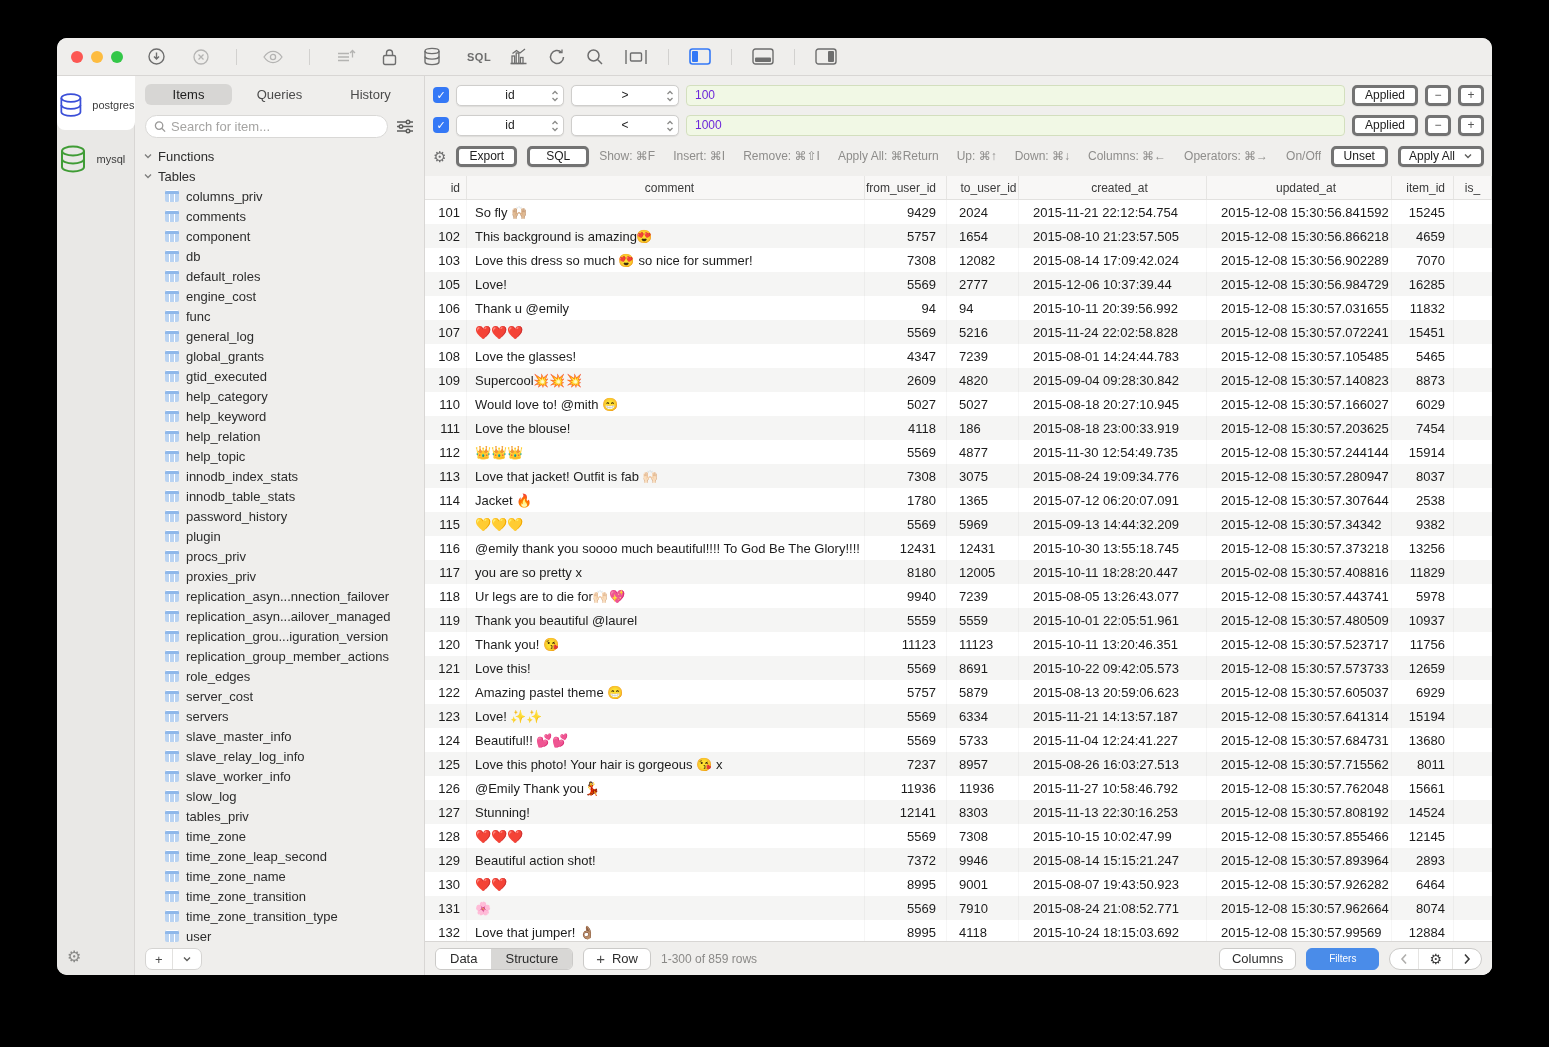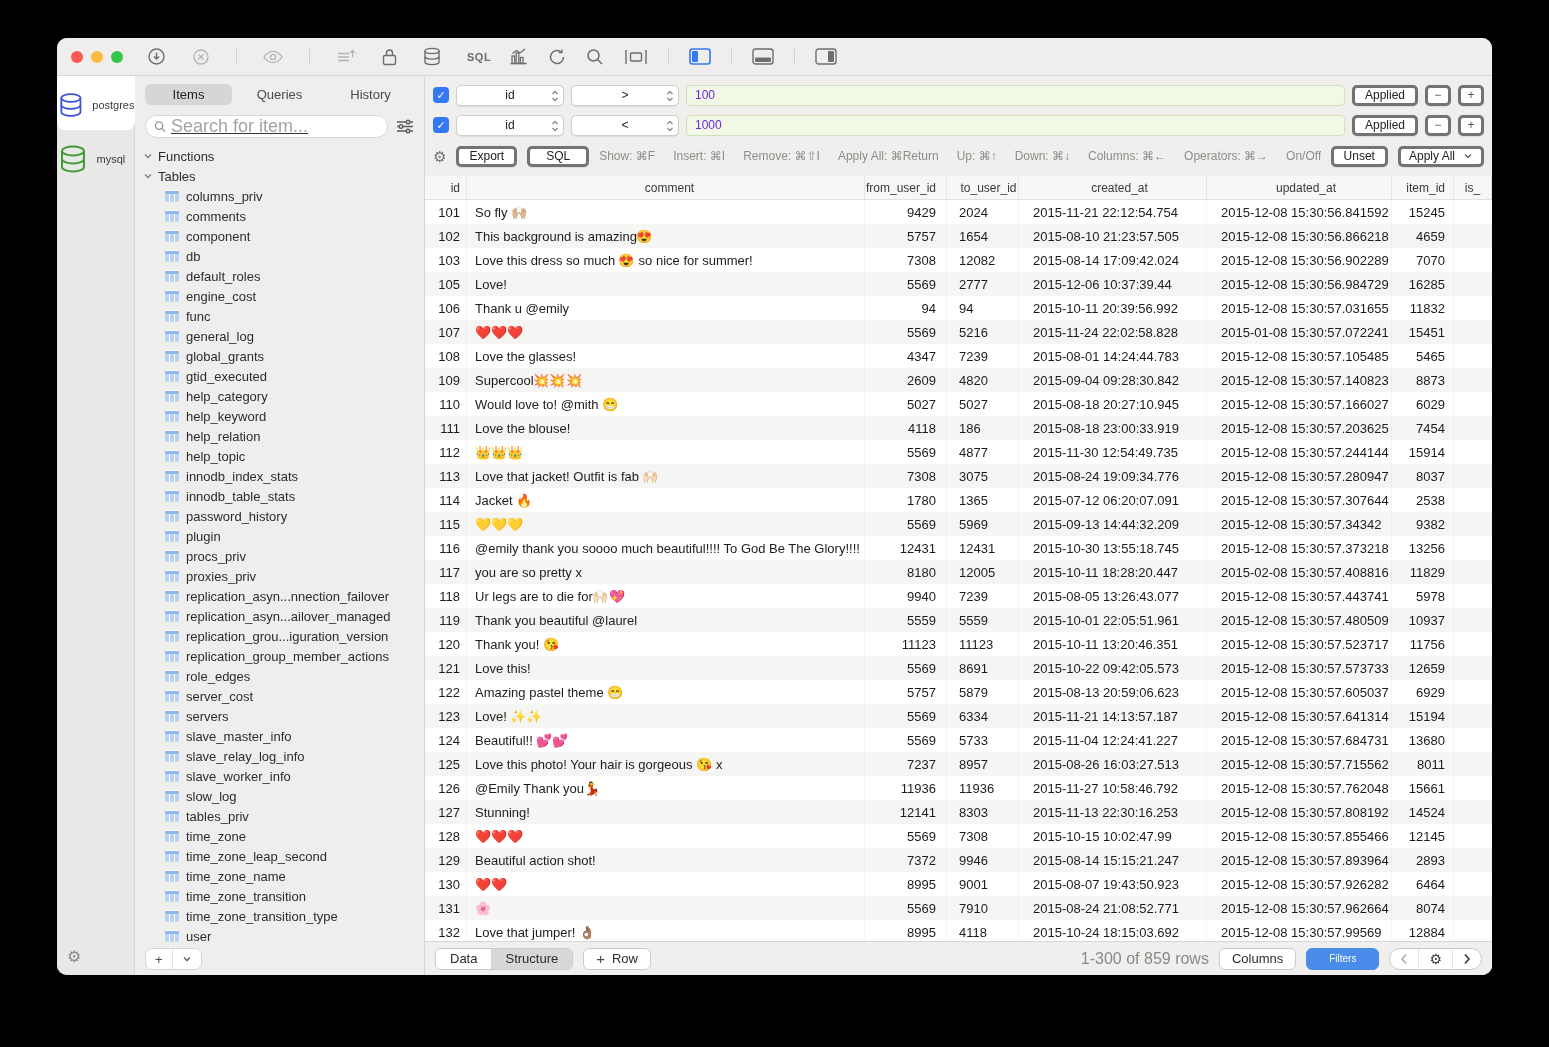--- a/index.html
+++ b/index.html
@@ -32,21 +32,21 @@
   .conn.sel{background:#FFFFFF;border-radius:0 0 8px 8px;}
   .conn-label{font-size:11px;color:#3C3C3C;}
   .rail-gear{position:absolute;bottom:10px;left:10px;color:#8A8A88;font-size:16px;line-height:1;}
   
   .sidebar{width:290px;flex:0 0 290px;background:#EFEEEC;border-right:1px solid var(--chrome-border);display:flex;flex-direction:column;min-height:0;}
   .side-tabs{display:flex;align-items:center;padding:8px 10px 4px;gap:4px;}
   .side-tab{flex:1;text-align:center;font-size:13px;color:#4A4A4A;padding:3px 0;border-radius:6px;cursor:default;}
   .side-tab.active{background:#D7D6D4;color:#1E1E1E;}
   .search-row{display:flex;align-items:center;gap:8px;padding:6px 10px 4px;}
   .search-box{flex:1;height:23px;background:#FFF;border:1px solid #D9D8D6;border-radius:12px;display:flex;align-items:center;padding:0 8px;gap:5px;}
-  .search-box input{border:none;outline:none;font-size:18px;color:#333;background:transparent;width:100%;font-family:"Liberation Sans",sans-serif;text-decoration:underline;}
+  .search-box input{border:none;outline:none;font-size:13px;color:#333;background:transparent;width:100%;font-family:"Liberation Sans",sans-serif;}
   .search-box input::placeholder{color:#A5A4A2;}
   .tree{flex:1;overflow:hidden;padding:4px 0 0 8px;font-size:13px;color:#2C2C2C;}
   .tree-section{display:flex;align-items:center;gap:5px;height:20px;}
   .tree-items{}
   .tree-item{display:flex;align-items:center;gap:7px;height:20px;padding-left:22px;white-space:nowrap;}
   .tbl-ico{width:14px;height:12px;flex:0 0 14px;border-radius:2px;background:
     linear-gradient(#8FB8EA 0 4px,transparent 4px),
     repeating-linear-gradient(to right,#B9D3F2 0 4px,#FFF 4px 5px),
     #B9D3F2;
     box-shadow:0 4px 0 -3px #FFF inset, 0 8px 0 -7px #FFF inset;}
@@ -84,21 +84,21 @@
   .c-updated{width:185px;flex:0 0 185px;padding-left:14px;}
   .c-item{width:62px;flex:0 0 62px;justify-content:flex-end;padding-right:8px;}
   .c-is{flex:1;}
   
   .footer{flex:0 0 34px;background:var(--win-bg);border-top:1px solid var(--chrome-border);display:flex;align-items:center;padding:0 10px;gap:10px;}
   .segmented{display:flex;border:1px solid #CBCAC8;border-radius:6px;overflow:hidden;height:22px;}
   .segmented .seg{padding:0 14px;font-size:13px;display:flex;align-items:center;color:#2C2C2C;}
   .segmented .seg.on{background:#FFF;}
   .segmented .seg.off{background:#D8D7D5;}
   .btn2{background:#FFF;border:1px solid #CBCAC8;border-radius:6px;height:22px;font-size:13px;color:#2C2C2C;display:flex;align-items:center;gap:7px;padding:0 12px;}
-  .count{flex:1;text-align:right;font-size:16px;color:#8A8987;}
+  .count{flex:1;text-align:left;font-size:12px;color:#8A8987;}
   .btn-filters{background:#4A8CE9;border:1px solid #4A8CE9;color:#FFF;border-radius:6px;height:22px;font-size:10px;display:flex;align-items:center;padding:0 22px;}
   .nav-group{display:flex;align-items:center;background:#FFF;border:1px solid #CBCAC8;border-radius:11px;height:22px;overflow:hidden;}
   .nav-group .seg{padding:0 10px;height:100%;display:flex;align-items:center;color:#3A3A3A;}
   .nav-group .seg + .seg{border-left:1px solid #E5E4E2;}
   svg{display:block;}
 </style>
 </head>
 <body>
 
 <div class="window">
@@ -605,21 +605,21 @@
     <div class="td c-item">11832</div>
     <div class="td c-is"></div>
   </div>
 
   <div class="tr">
     <div class="td c-id">107</div>
     <div class="td c-comment">❤️❤️❤️</div>
     <div class="td c-from">5569</div>
     <div class="td c-to">5216</div>
     <div class="td c-created">2015-11-24 22:02:58.828</div>
-    <div class="td c-updated">2015-01-08 15:30:57.072241</div>
+    <div class="td c-updated">2015-12-08 15:30:57.072241</div>
     <div class="td c-item">15451</div>
     <div class="td c-is"></div>
   </div>
 
   <div class="tr">
     <div class="td c-id">108</div>
     <div class="td c-comment">Love the glasses!</div>
     <div class="td c-from">4347</div>
     <div class="td c-to">7239</div>
     <div class="td c-created">2015-08-01 14:24:44.783</div>

